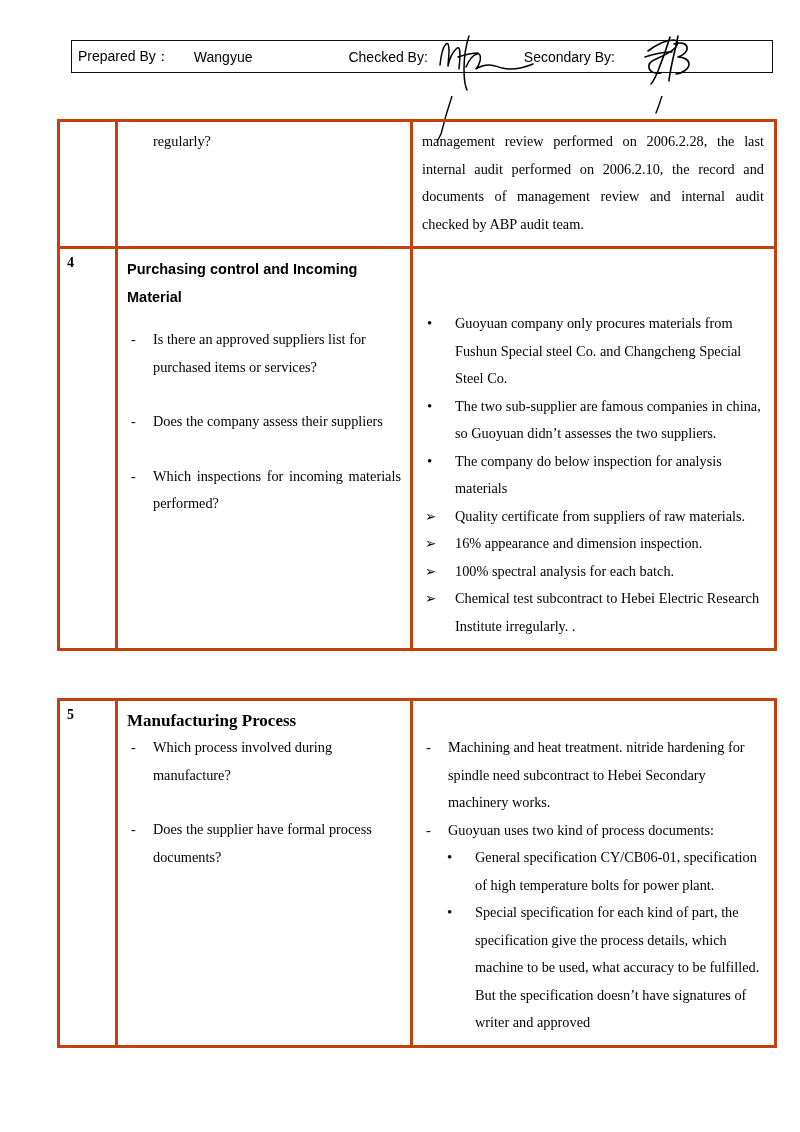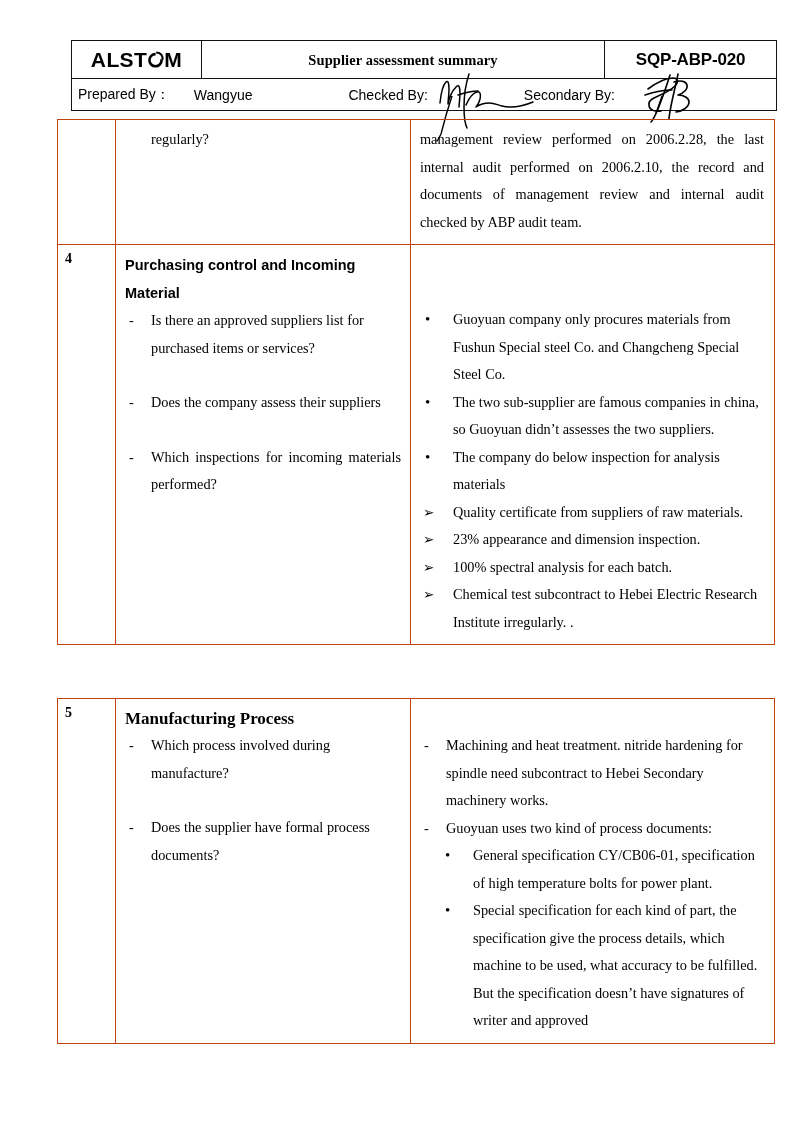--- a/index.html
+++ b/index.html
@@ -101,21 +101,21 @@
 
   
   .content-table {
     position: absolute;
     border-collapse: collapse;
     table-layout: fixed;
     width: 717px;
     left: 57px;
   }
   .content-table td {
-    border: 1px solid #c2410c;
+    border: 3px solid #c2410c;
     padding: 0;
     vertical-align: top;
   }
   .col-num  { width: 58px; }
   .col-q    { width: 295px; }
   .col-a    { width: 364px; }
 
   .cellpad { padding: 6px 9px 8px 9px; }
   .cellpad-r { padding: 6px 10px 8px 9px; }
 
@@ -127,21 +127,21 @@
     font-weight: bold;
     font-size: 14px;
     padding: 6px 0 0 7px;
   }
 
   .sec-head-sans {
     font-family: "Liberation Sans","DejaVu Sans",sans-serif;
     font-weight: bold;
     font-size: 14.5px;
     line-height: 28px;
-    margin: 0 0 0 0;
+    margin: 0 0 15px 0;
   }
   .sec-head-serif {
     font-family: "Liberation Serif","DejaVu Serif",serif;
     font-weight: bold;
     font-size: 17px;
     line-height: 27px;
     margin: 0;
   }
 
   
@@ -183,35 +183,20 @@
 
   .spacer-line { height: 27px; }
 </style>
 </head>
 <body>
 
 <div class="page">
 
   <table class="header-table">
     <tbody>
-        <tr>
-      <td class="hdr-logo-cell">
-        <span class="alstom-logo" aria-label="ALSTOM"><span>ALST</span><span class="al-o"><svg width="17" height="20" viewBox="0 0 17 20">
-                  <circle cx="8.5" cy="10.2" r="6.1" fill="none" stroke="#000" stroke-width="2.6"></circle>
-                  <path d="M 8.6 3.0 A 7.3 7.3 0 0 1 15.6 9.3 L 12.0 9.3 A 3.8 3.8 0 0 0 8.6 6.1 Z" fill="#fff"></path>
-                  <path d="M 9.2 1.6 C 13.6 1.6 16.6 4.6 16.6 8.6 C 16.6 9.4 16.4 10.0 16.1 10.4 L 14.3 9.0 C 14.5 8.7 14.6 8.3 14.6 7.9 C 14.6 5.3 12.3 3.4 9.2 3.4 Z" fill="#000"></path>
-                </svg></span><span>M</span></span>
-      </td>
-      <td class="hdr-title-cell">
-        <span class="doc-title">Supplier assessment summary</span>
-      </td>
-      <td class="hdr-code-cell">
-        <span class="doc-code">SQP-ABP-020</span>
-      </td>
-    </tr>
     <tr>
       <td colspan="3" class="hdr-sig-cell">
         <div class="sig-row">
           <span class="sig-label">Prepared By：</span>
           <span class="sig-value">Wangyue</span>
           <span class="sig-gap-a"></span>
           <span class="sig-label">Checked By:</span>
           <span class="sig-gap-a"></span>
           <span class="sig-label">Secondary By:</span>
 
@@ -319,21 +304,21 @@
           <div class="li lvl-bullet">
             <span class="mk">•</span>
             <span class="tx body-txt">The company do below inspection for analysis materials</span>
           </div>
           <div class="li lvl-arrow">
             <span class="mk">➢</span>
             <span class="tx body-txt">Quality certificate from suppliers of raw materials.</span>
           </div>
           <div class="li lvl-arrow">
             <span class="mk">➢</span>
-            <span class="tx body-txt">23% appearance and dimension inspection.</span>
+            <span class="tx body-txt">16% appearance and dimension inspection.</span>
           </div>
           <div class="li lvl-arrow">
             <span class="mk">➢</span>
             <span class="tx body-txt">100% spectral analysis for each batch.</span>
           </div>
           <div class="li lvl-arrow">
             <span class="mk">➢</span>
             <span class="tx body-txt">Chemical test subcontract to Hebei Electric Research Institute irregularly. .</span>
           </div>
         </div>

